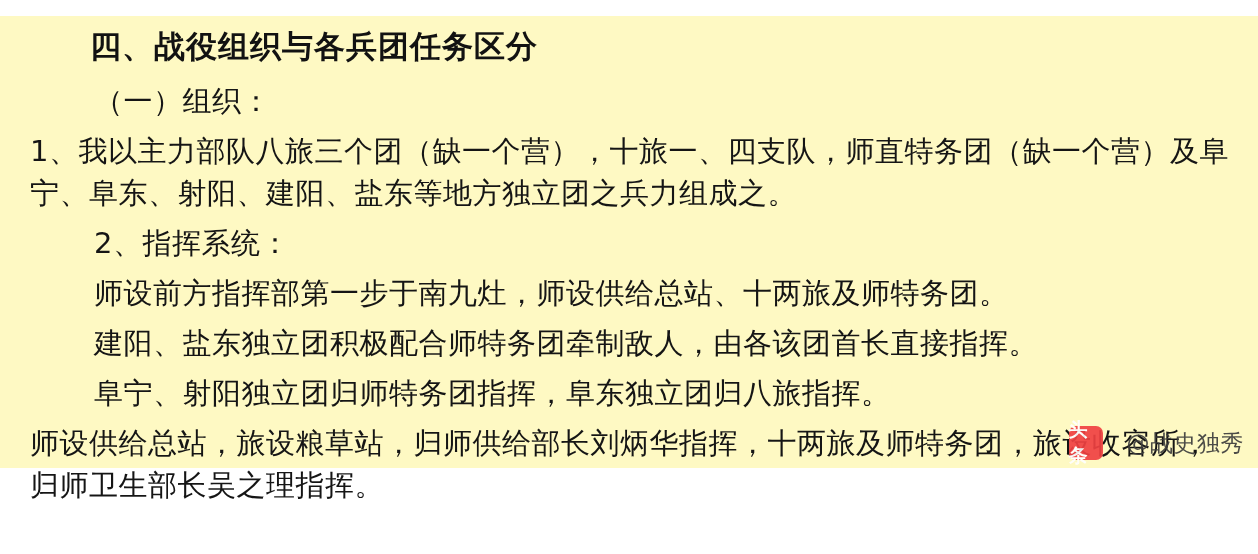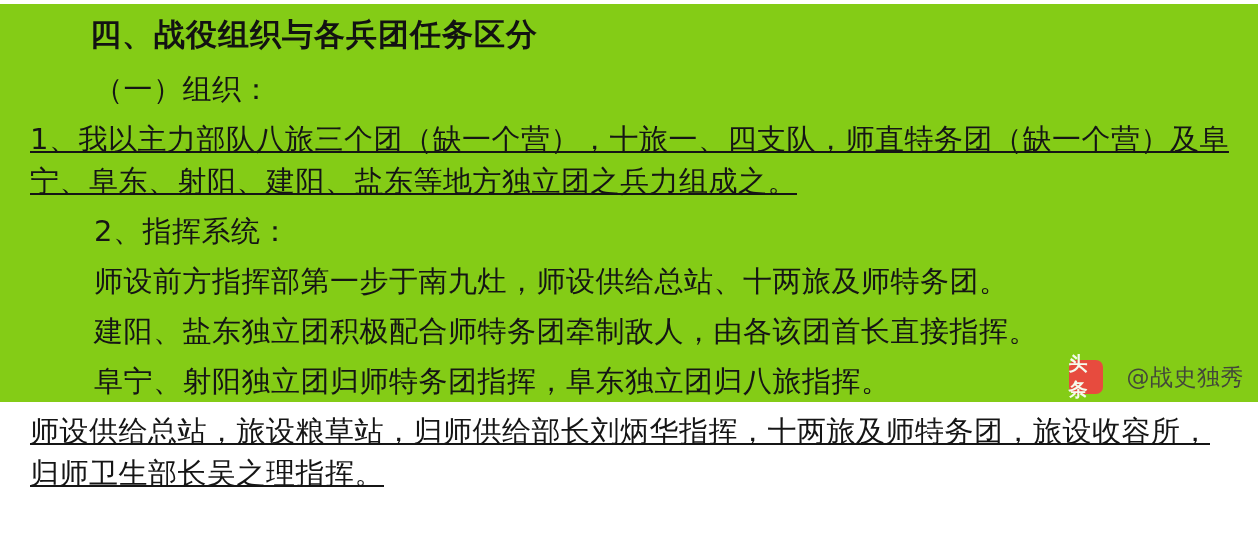--- a/index.html
+++ b/index.html
@@ -10,24 +10,24 @@
     width: 1258px;
     height: 554px;
     background: #ffffff;
     font-family: "Liberation Serif", "DejaVu Serif", serif;
     overflow: hidden;
     position: relative;
   }
   .page {
     position: absolute;
     left: 0;
-    top: 4px;
+    top: 16px;
     width: 1258px;
-    height: 398px;
-    background: #84cc16;
+    height: 452px;
+    background: #fef9c3;
   }
   .doc-body {
     position: absolute;
     left: 0;
     top: 0;
     width: 1258px;
     padding: 0;
   }
   .heading {
     font-family: "DejaVu Sans", "Liberation Sans", sans-serif;
@@ -52,21 +52,20 @@
   }
   .para.indent {
     padding-left: 90px;
   }
   .para.wrap {
     white-space: normal;
     padding-right: 20px;
   }
   .para.hang {
     padding-left: 26px;
-    text-decoration: underline;
   }
   .watermark {
     position: absolute;
     right: 14px;
     bottom: 8px;
     display: flex;
     align-items: center;
     gap: 24px;
     opacity: 0.92;
   }

